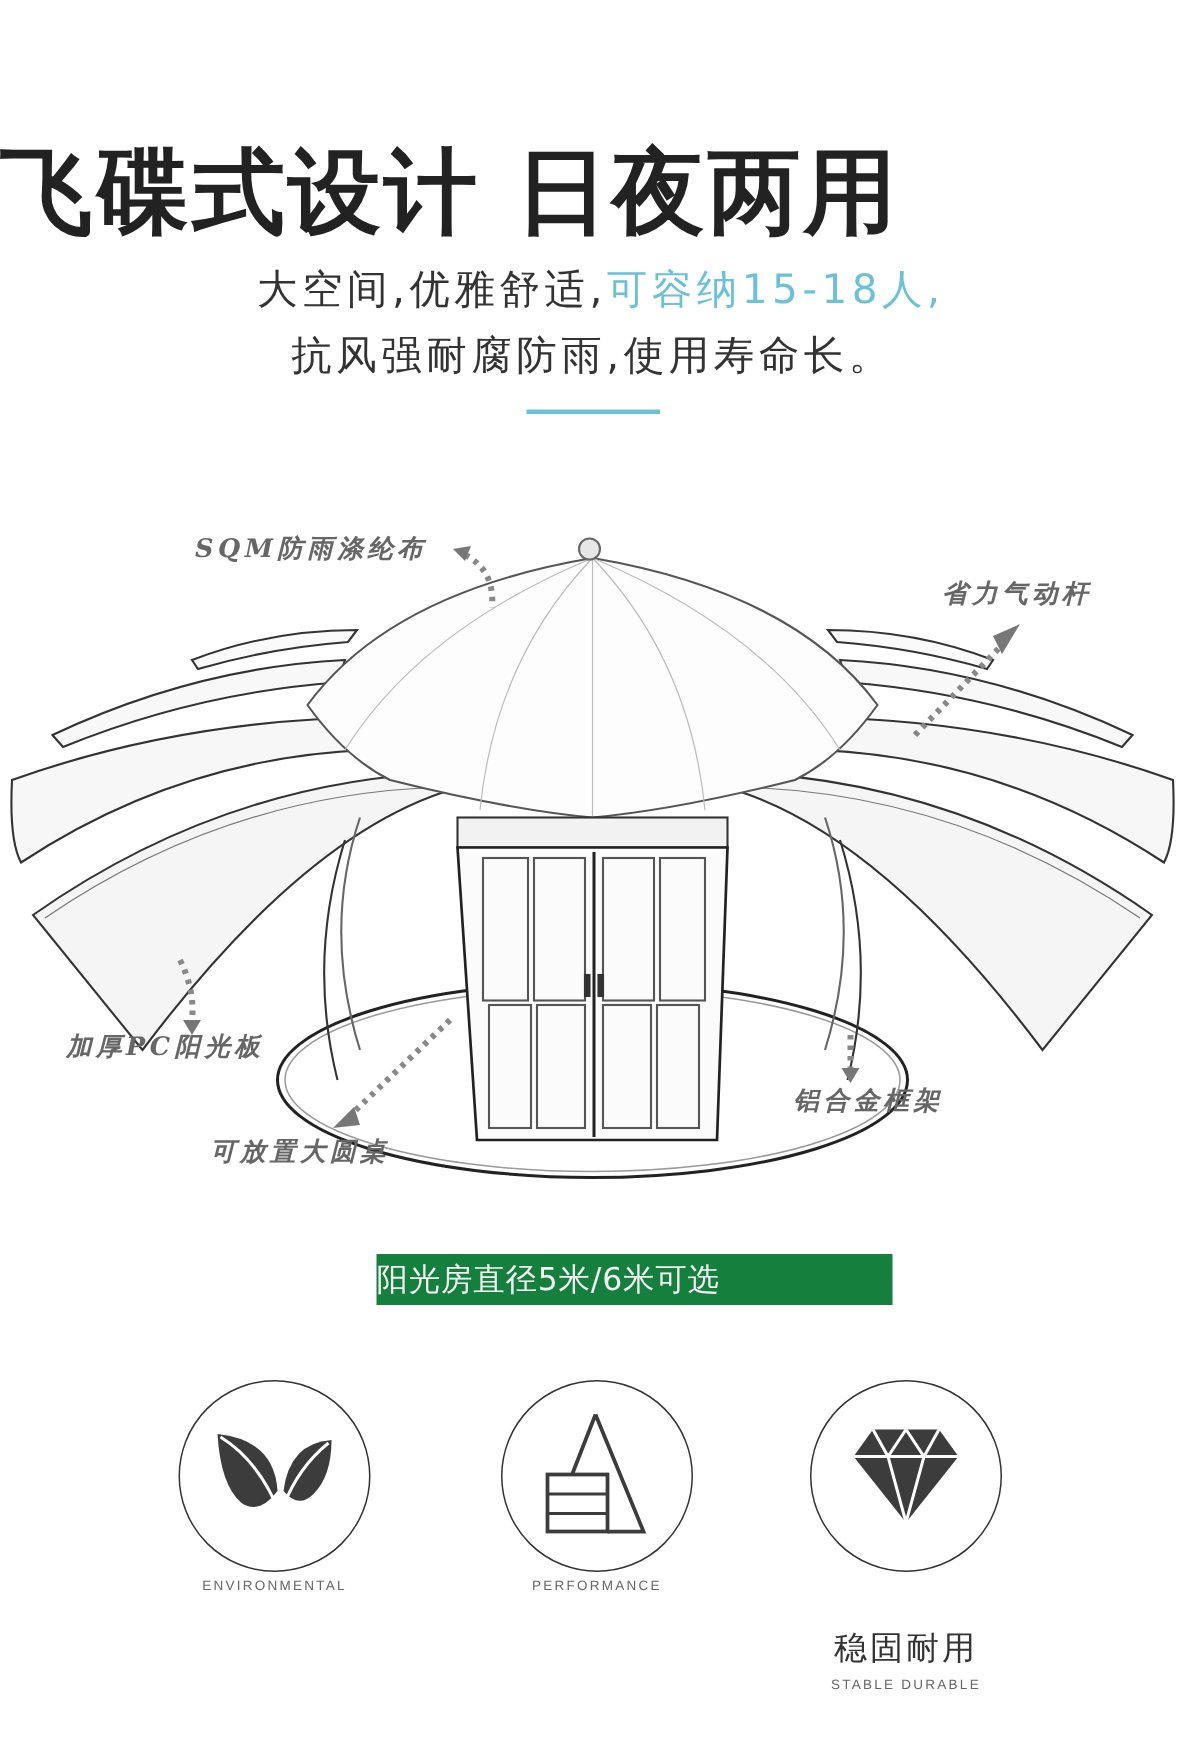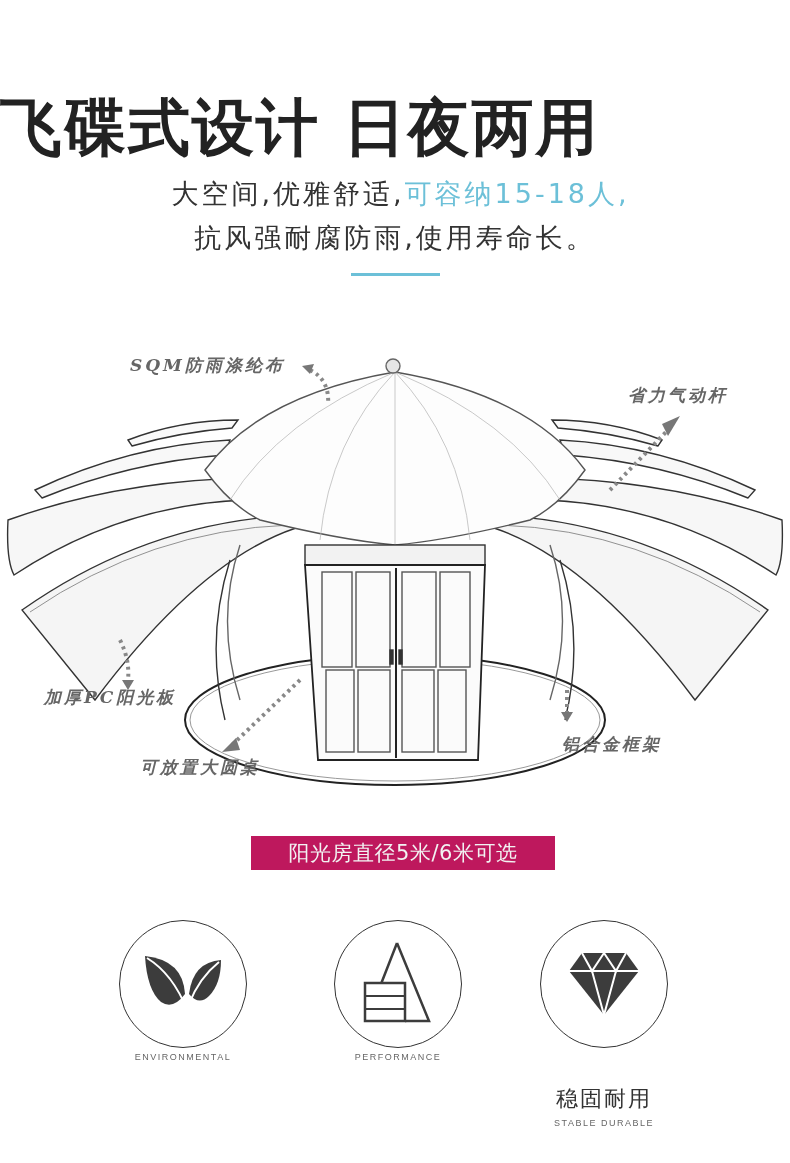--- a/index.html
+++ b/index.html
@@ -21,22 +21,22 @@
       position: absolute; left: 351px; top: 273px; width: 89px; height: 3px; background: #6cc0d8;
     }
 
     .diagram { position: absolute; left: 0; top: 300px; width: 790px; height: 520px; }
     .callout {
       position: absolute; font-family: "DejaVu Serif", serif; font-weight: bold; font-style: italic;
       font-size: 17px; color: #666; letter-spacing: 3px; white-space: nowrap; text-align: right;
     }
 
     .size-badge {
-      position: absolute; left: 251px; top: 836px; width: 304px; height: 34px;
-      background: #be185d; color: #f2f2f2; font-size: 21px; text-align: center; line-height: 34px;
+      position: absolute; left: 251px; top: 836px; width: 344px; height: 34px;
+      background: #15803d; color: #f2f2f2; font-size: 21px; text-align: left; line-height: 34px;
       letter-spacing: 0.5px;
     }
 
     .feature { position: absolute; top: 920px; width: 160px; text-align: center; }
     .feature .circle {
       width: 128px; height: 128px; margin: 0 auto; border: 1.5px solid #333; border-radius: 50%;
       display: flex; align-items: center; justify-content: center;
     }
     .feature .cn { margin-top: 36px; font-size: 22px; color: #333; letter-spacing: 2px; }
     .feature .en { margin-top: 4px; font-size: 9px; color: #666; letter-spacing: 1.5px; font-family: "Liberation Sans", sans-serif; }
@@ -107,21 +107,21 @@
       <polygon points="680,416 668,436 662,424"></polygon>
       <polygon points="122,680 134,680 128,690"></polygon>
       <polygon points="222,752 236,738 240,750"></polygon>
       <polygon points="561,712 573,712 567,722"></polygon>
     </g>
   </svg>
   <div class="callout" style="left:130px; top:54px;">SQM防雨涤纶布</div>
   <div class="callout" style="left:628px; top:84px;">省力气动杆</div>
   <div class="callout" style="left:44px; top:386px;">加厚PC阳光板</div>
   <div class="callout" style="left:140px; top:456px;">可放置大圆桌</div>
-  <div class="callout" style="left:562px; top:422px;margin-top:11px;">铝合金框架</div>
+  <div class="callout" style="left:529px; top:422px;">铝合金框架</div>
 </div>
 
 <div class="size-badge">阳光房直径5米/6米可选</div>
 
 <div class="feature f1">
   <div class="circle">
     <svg width="80" height="60" viewBox="0 0 80 60">
       <path d="M2 2 Q40 6 42 40 Q30 56 18 48 Q4 36 2 2 Z" fill="#3c3c3c"></path>
       <path d="M4 4 Q30 20 44 56" stroke="#fff" stroke-width="2" fill="none"></path>
       <path d="M78 6 Q50 8 46 40 Q56 52 66 42 Q78 30 78 6 Z" fill="#3c3c3c"></path>

